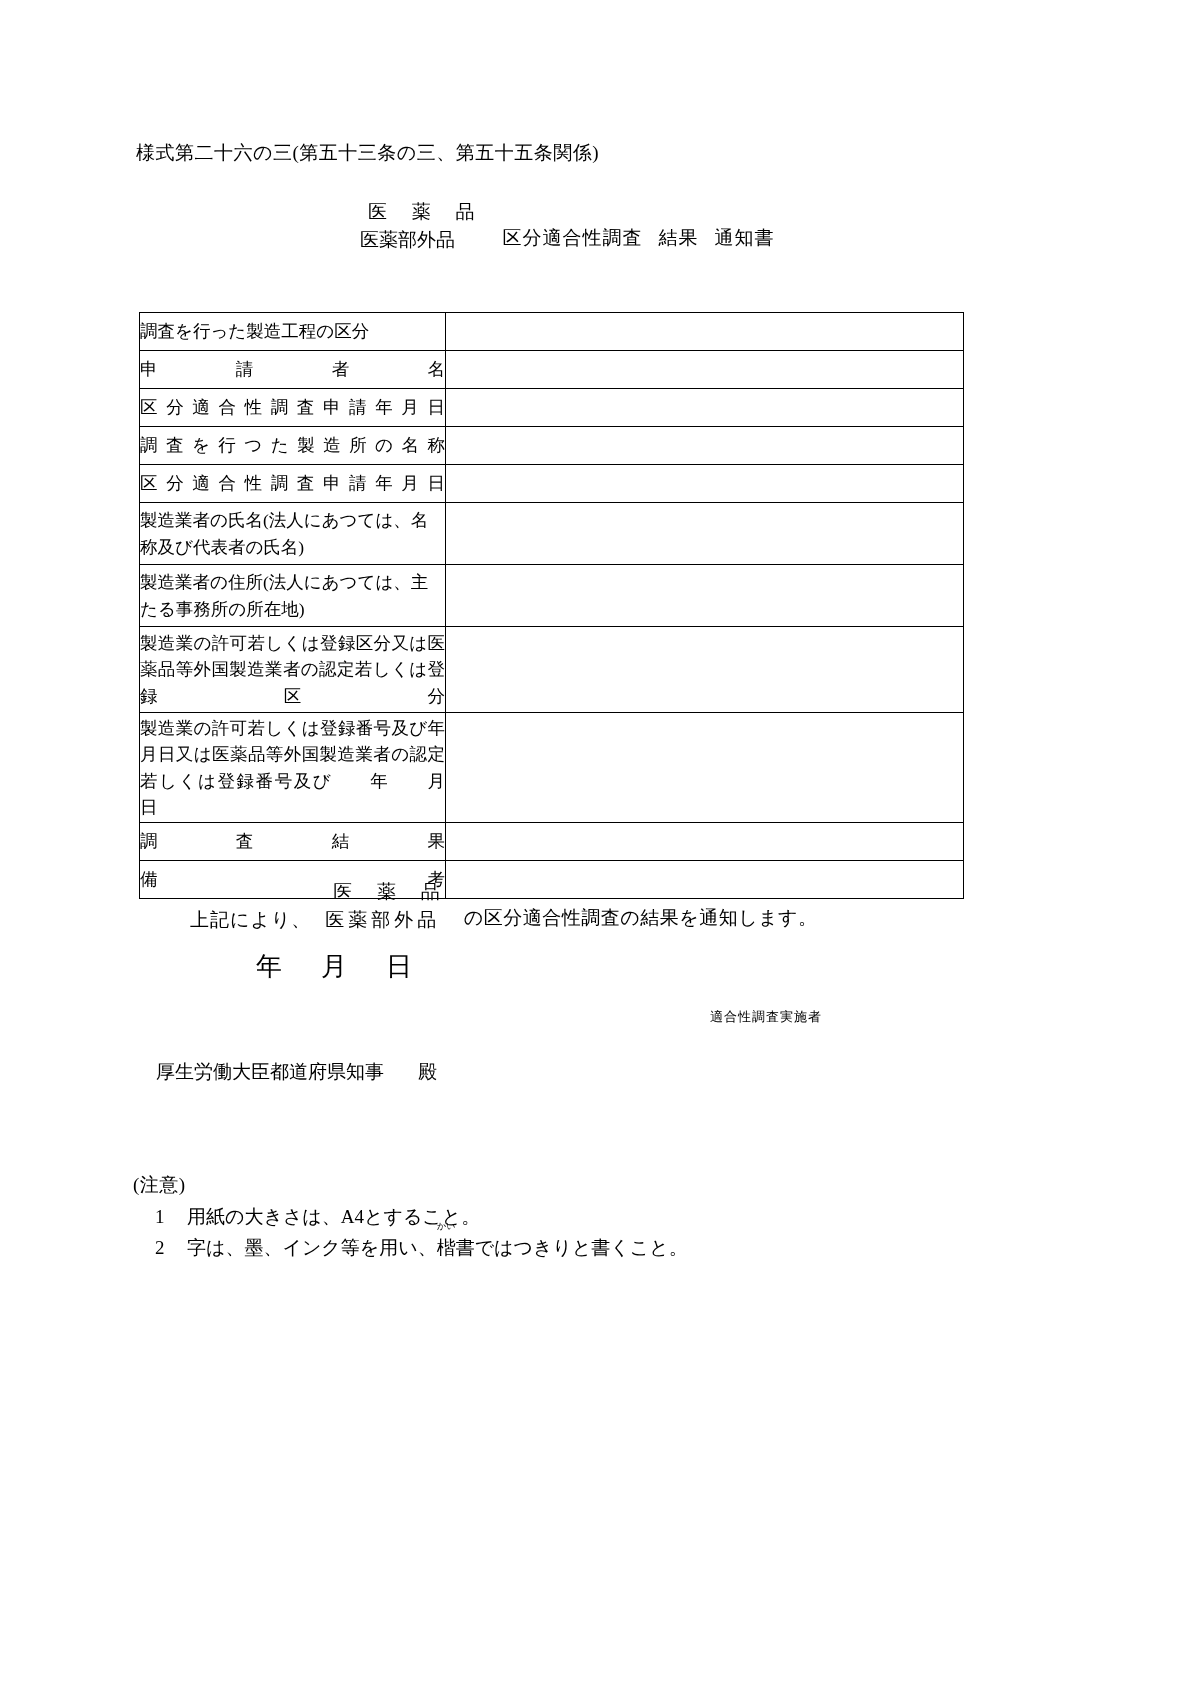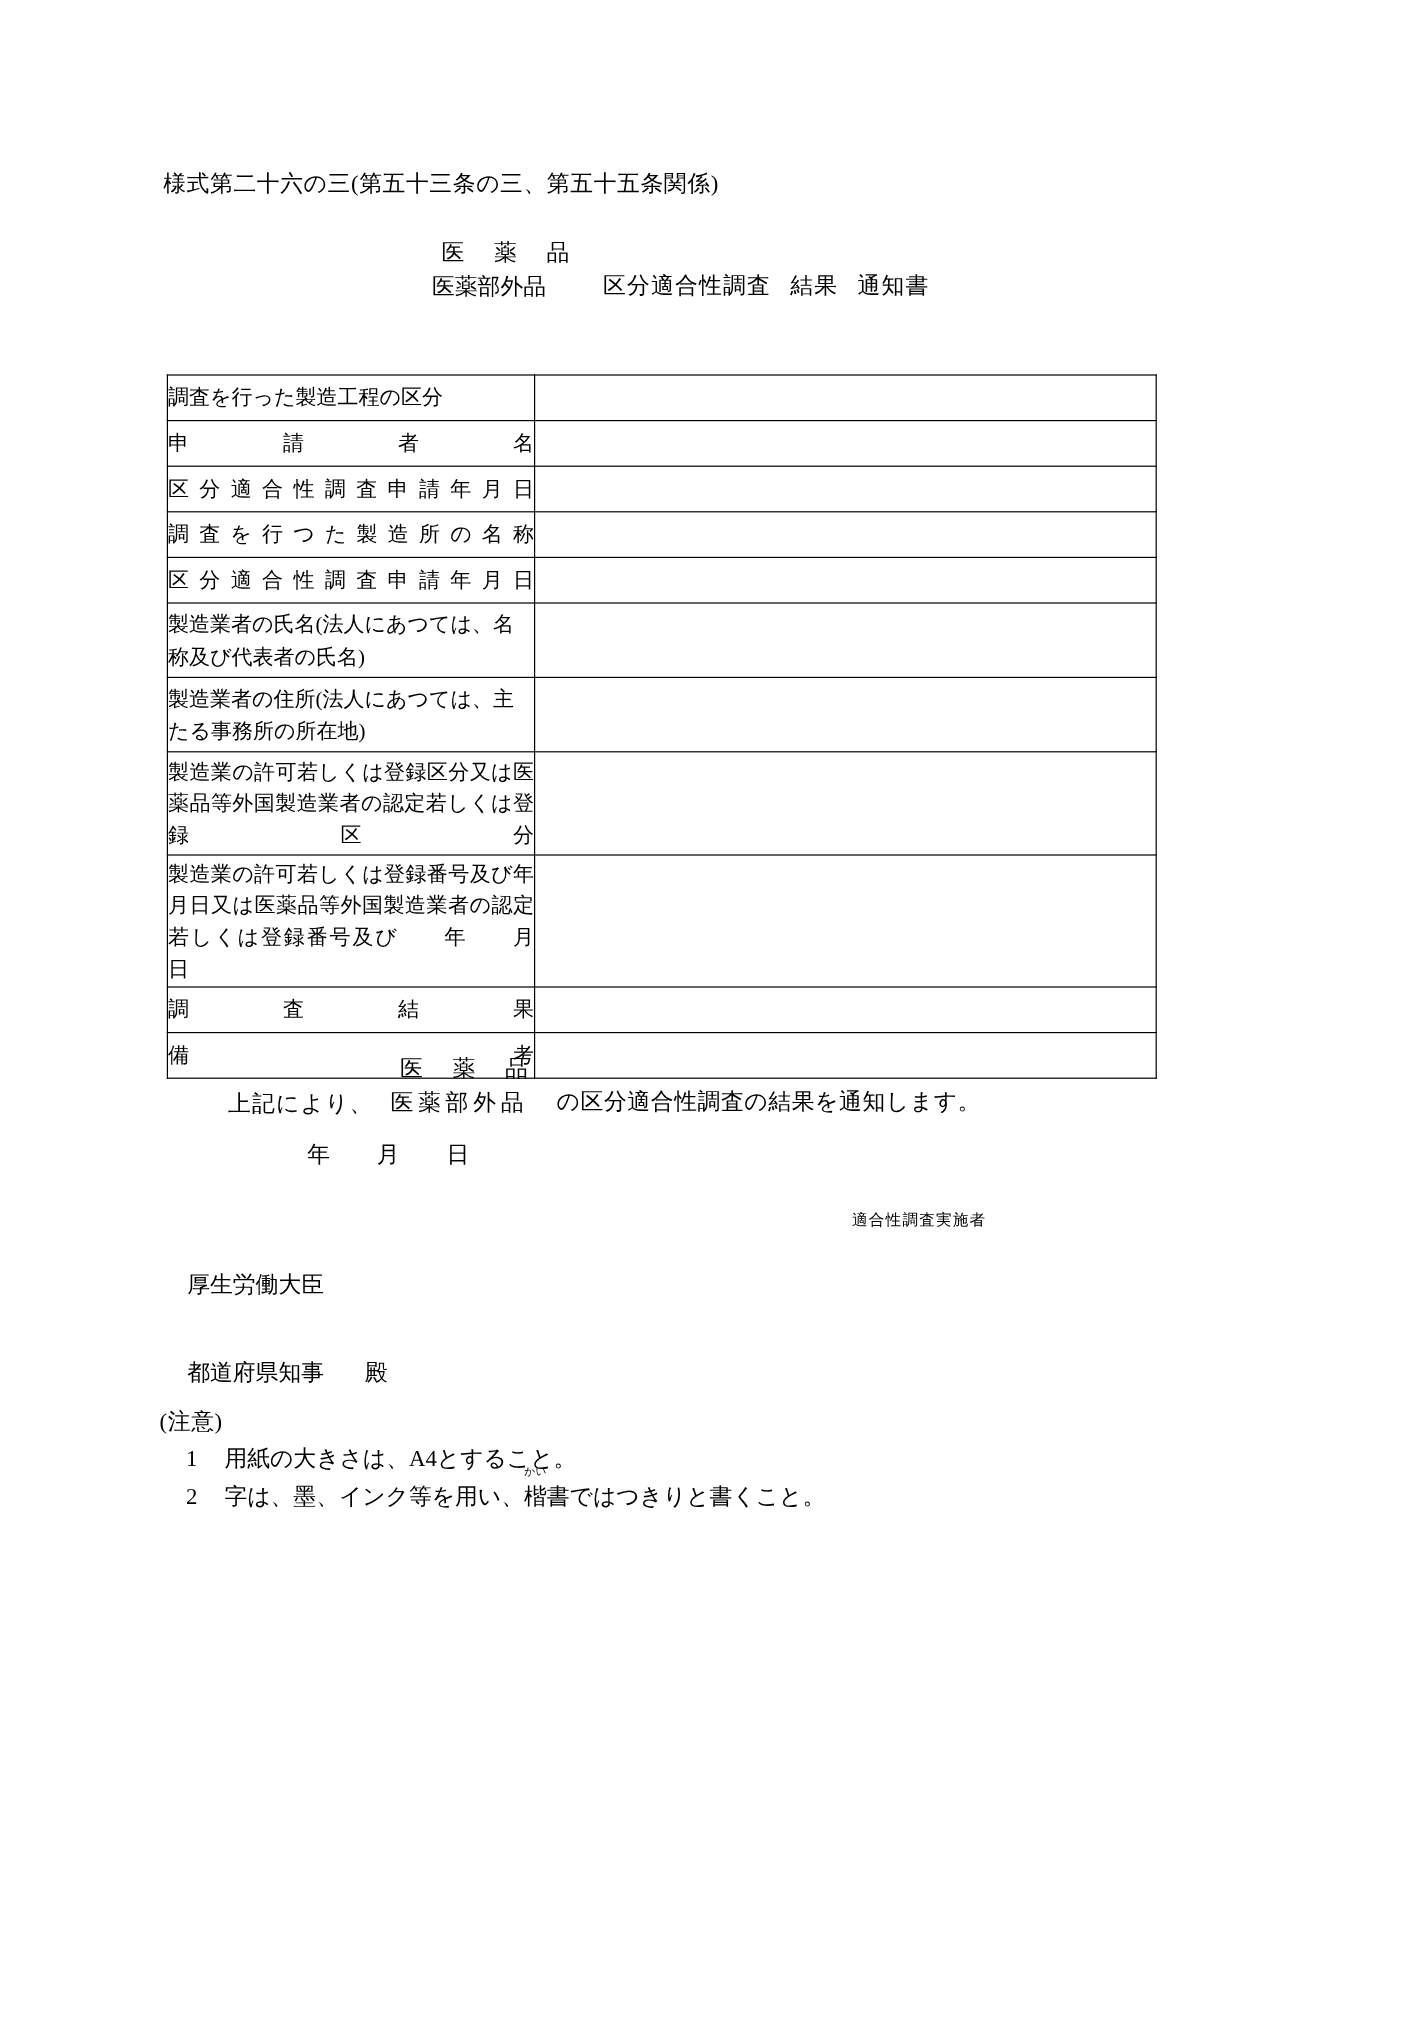--- a/index.html
+++ b/index.html
@@ -137,21 +137,21 @@
     margin-left: 14px;
     align-self: flex-end;
     padding-bottom: 2px;
     letter-spacing: 0.5px;
   }
 
   .date-line {
     position: absolute;
     left: 256px;
     top: 949px;
-    font-size: 19px;
+    font-size: 26px;
     letter-spacing: 1px;
   }
   .date-line .gap { display: inline-block; width: 38px; }
 
   .implementer {
     position: absolute;
     left: 710px;
     top: 1008px;
     font-size: 13px;
     letter-spacing: 1px;
@@ -160,24 +160,23 @@
   .addressee {
     position: absolute;
     left: 156px;
     top: 1058px;
     display: flex;
     align-items: center;
     white-space: nowrap;
   }
   .addr-stack {
     display: flex;
-    flex-direction: column;
+    flex-direction: row;
     line-height: 1.5;
     font-size: 19px;
-    gap: 44px;
   }
   .addressee .dono {
     margin-left: 34px;
     align-self: flex-end;
     padding-bottom: 2px;
     font-size: 19px;
   }
 
   
   .notes {

